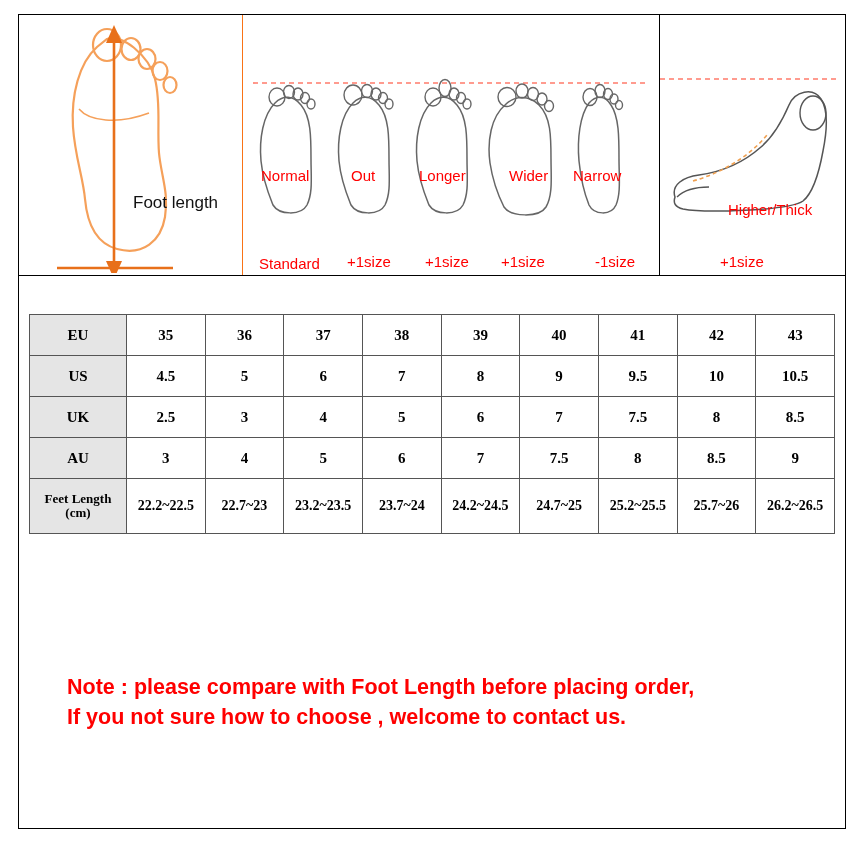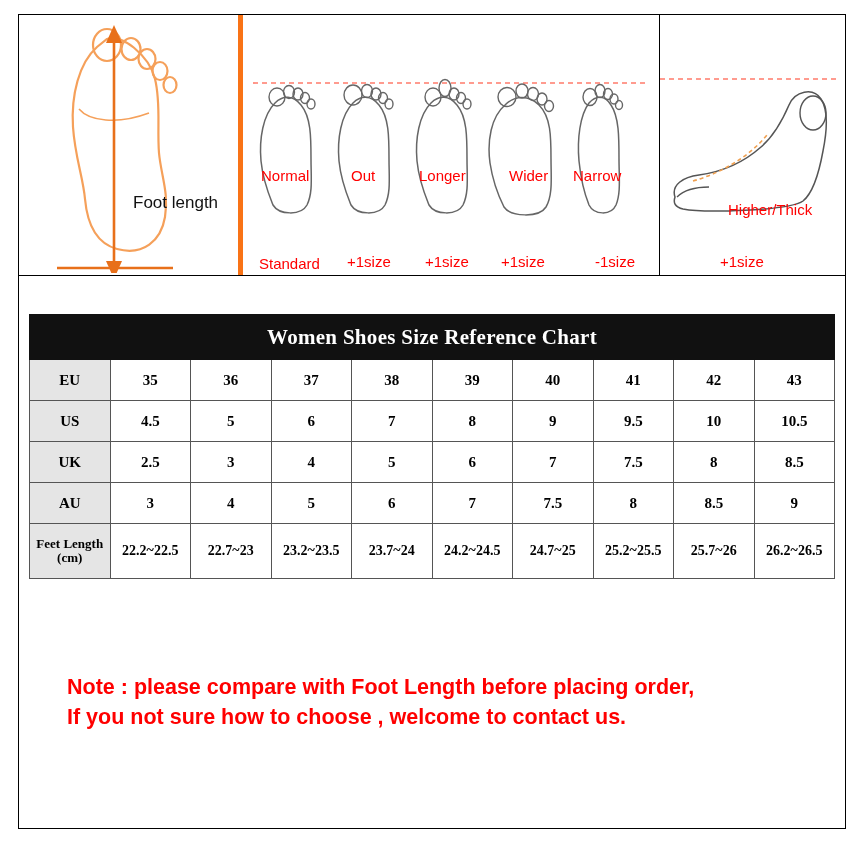--- a/index.html
+++ b/index.html
@@ -27,21 +27,21 @@
     left: 18px;
     top: 14px;
     width: 828px;
     height: 262px;
     border: 1px solid #000;
     box-sizing: border-box;
     display: flex;
   }
   .panel-left {
     width: 224px;
-    border-right: 5px solid #f97316;
+    border-right: 1px solid #f97316;
     box-sizing: border-box;
     position: relative;
   }
   .panel-mid {
     flex: 1;
     border-right: 1px solid #000;
     box-sizing: border-box;
     position: relative;
   }
   .panel-right {
@@ -252,23 +252,20 @@
       <div class="label-red" style="left:68px; top:186px;">Higher/Thick</div>
       <div class="label-red" style="left:60px; top:238px;">+1size</div>
     </div>
   </div>
 
   <div class="table-wrap">
     <div class="spacer-row"></div>
 
     <table class="size-table">
       <tbody>
-          <tr>
-        <td class="title-cell" colspan="10">Women Shoes Size Reference Chart</td>
-      </tr>
 
       <tr>
         <td class="rowhead">EU</td>
         <td>35</td>
         <td>36</td>
         <td>37</td>
         <td>38</td>
         <td>39</td>
         <td>40</td>
         <td>41</td>

